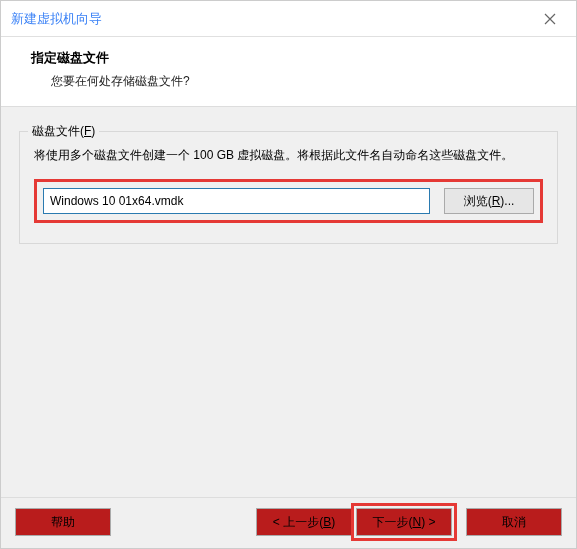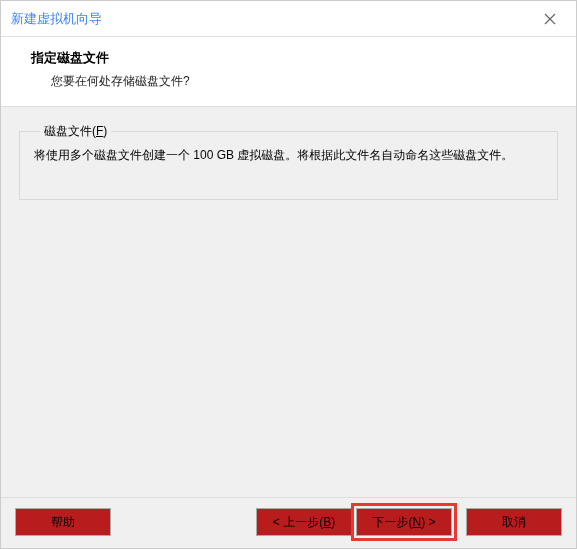--- a/index.html
+++ b/index.html
@@ -66,21 +66,21 @@
   }
   .fieldset {
     border: 1px solid #d8d8d8;
     padding: 14px 14px 20px 14px;
     position: relative;
     margin-top: 6px;
   }
   .fieldset-legend {
     position: absolute;
     top: -9px;
-    left: 20px;
+    left: 8px;
     background: #f0f0f0;
     padding: 0 4px;
     font-size: 12px;
   }
   .fieldset-legend u { text-decoration: underline; }
   .desc {
     font-size: 12px;
     line-height: 1.6;
     margin-bottom: 14px;
   }
@@ -160,20 +160,26 @@
     <div class="header-title">指定磁盘文件</div>
     <div class="header-sub">您要在何处存储磁盘文件?</div>
   </div>
 
   <div class="body">
     <div class="fieldset">
       <div class="fieldset-legend">
         <span>磁盘文件(</span><u>F</u><span>)</span>
       </div>
       <div class="desc">将使用多个磁盘文件创建一个 100 GB 虚拟磁盘。将根据此文件名自动命名这些磁盘文件。</div>
+      <div class="row">
+        <input class="path-input" type="text" value="Windows 10 01x64.vmdk" style="">
+        <button class="browse-btn">
+          <span>浏览(</span><u>R</u><span>)...</span>
+        </button>
+      </div>
     </div>
   </div>
 
   <div class="footer">
     <div class="footer-left">
       <button class="btn help-btn">帮助</button>
     </div>
     <div class="footer-spacer"></div>
     <div class="footer-right">
       <button class="btn">

